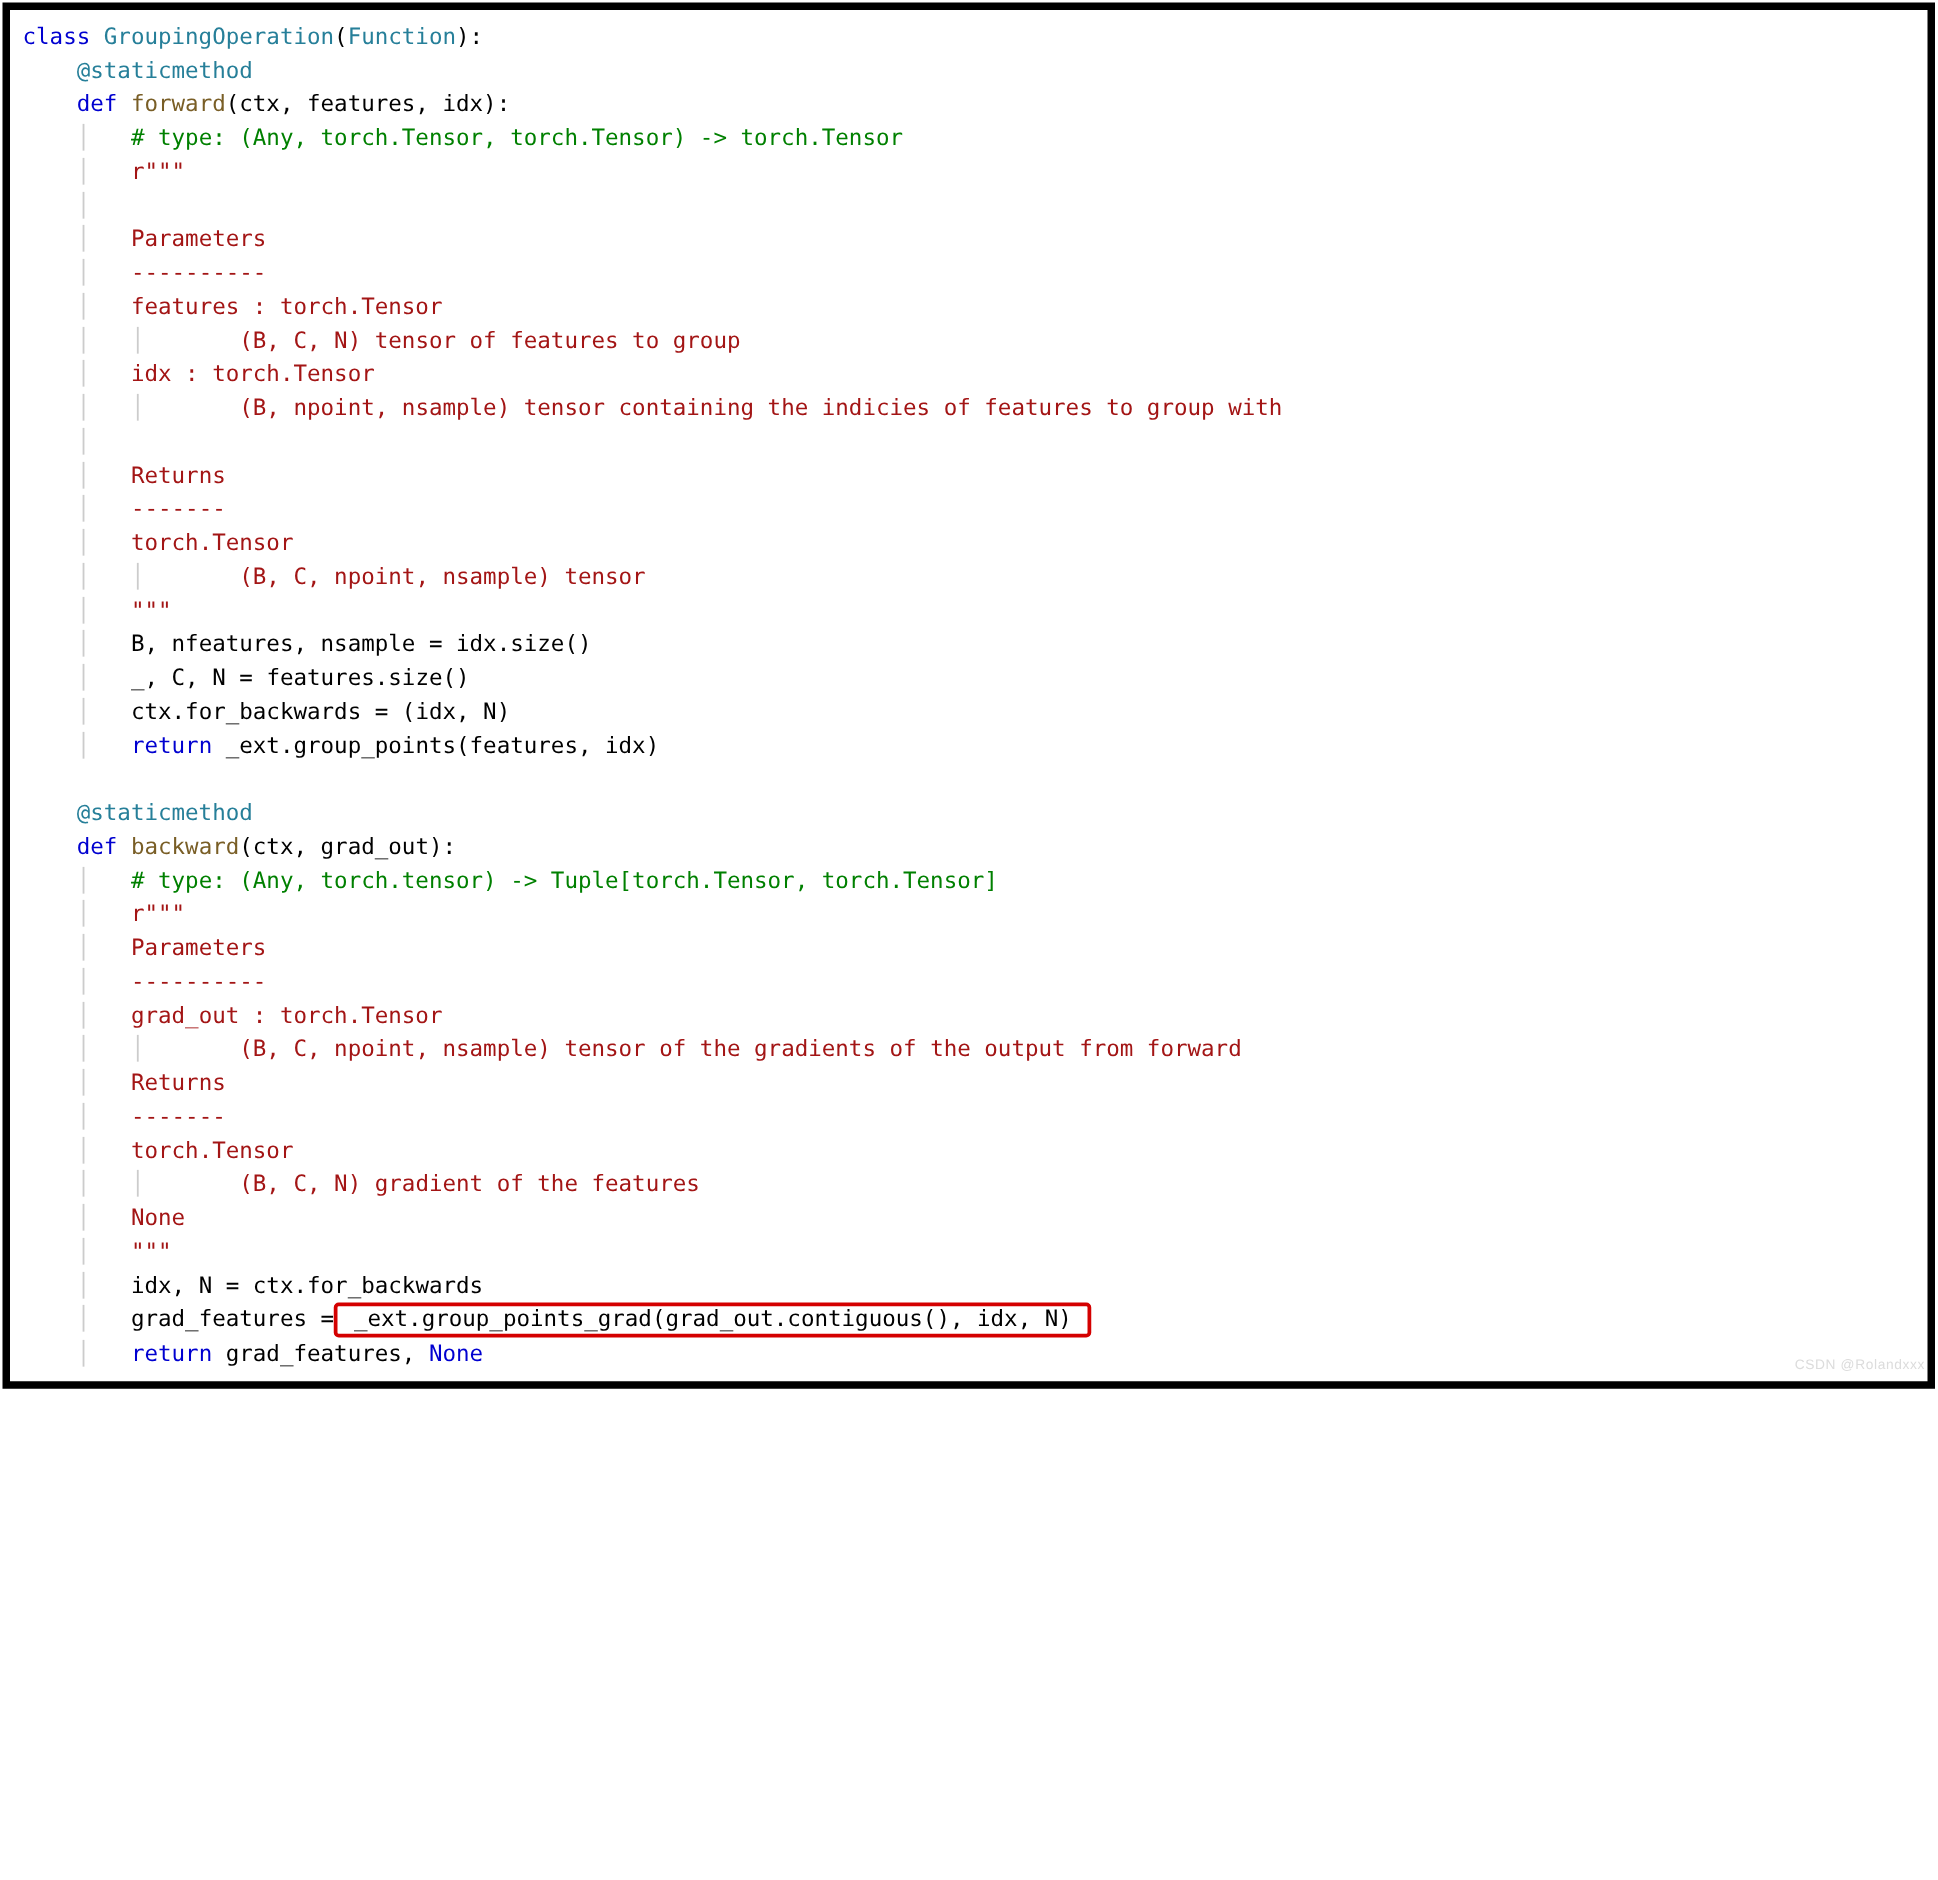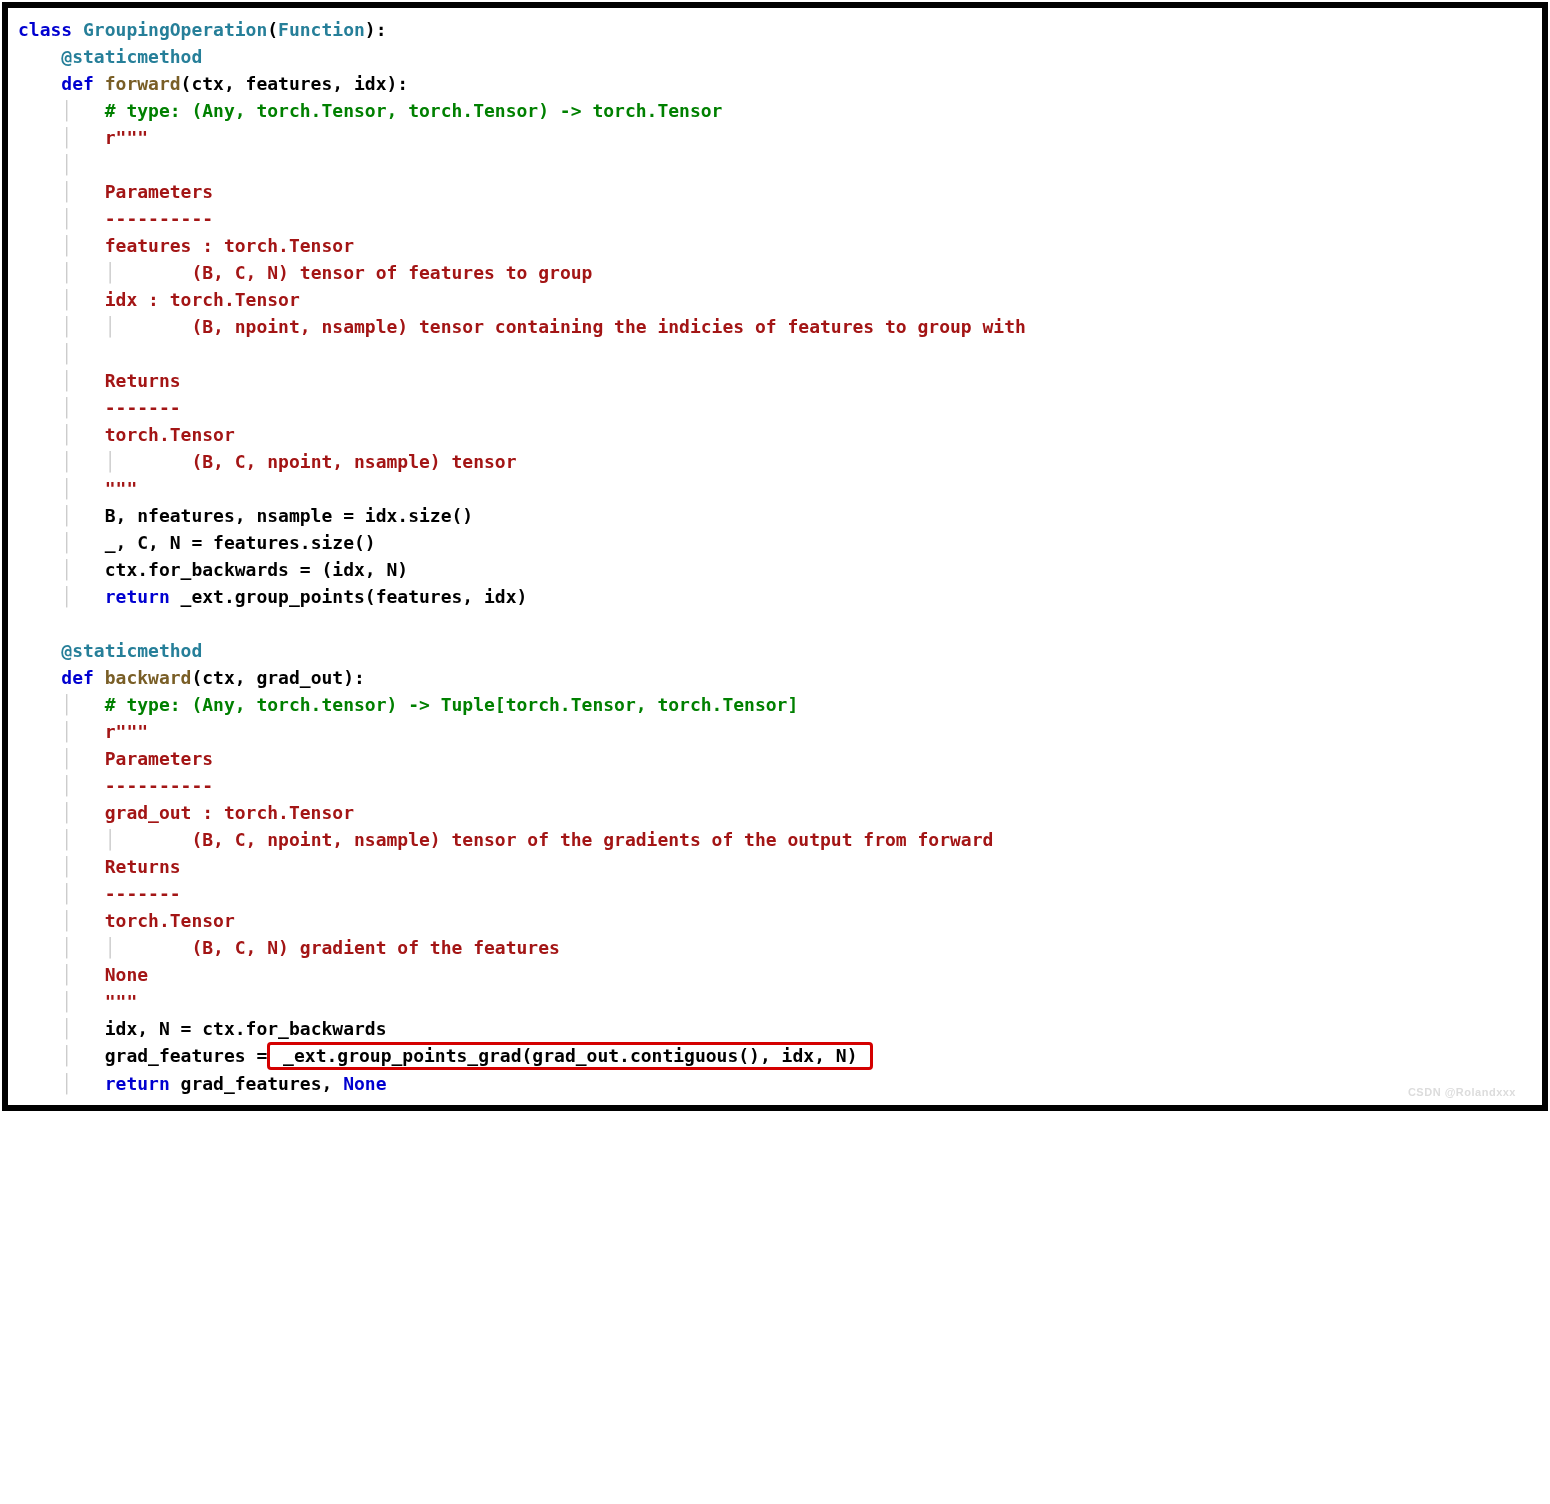--- a/index.html
+++ b/index.html
@@ -9,21 +9,20 @@
     font-family: "Menlo", "Monaco", "Consolas", monospace;
     font-size: 18px;
     line-height: 1.5;
   }
   .code-container {
     border: 6px solid #000000;
     background: #ffffff;
     padding: 8px 10px;
     margin: 2px;
     position: relative;
-    font-weight: bold;
   }
   pre {
     margin: 0;
     font-family: inherit;
     white-space: pre;
   }
   .kw { color: #0000d0; }
   .cls { color: #267f99; }
   .fn { color: #795e26; }
   .decorator { color: #267f99; }
@@ -34,21 +33,21 @@
   .highlight-box {
     border: 3px solid #d40000;
     border-radius: 4px;
     padding: 0px 2px;
     display: inline-block;
     line-height: 1.2;
   }
   .watermark {
     position: absolute;
     bottom: 4px;
-    right: 26px;
+    right: 2px;
     font-size: 11px;
     color: #dcdcdc;
     font-family: Arial, sans-serif;
     letter-spacing: 0.5px;
   }
 </style>
 </head>
 <body>
 
 <div class="code-container">

